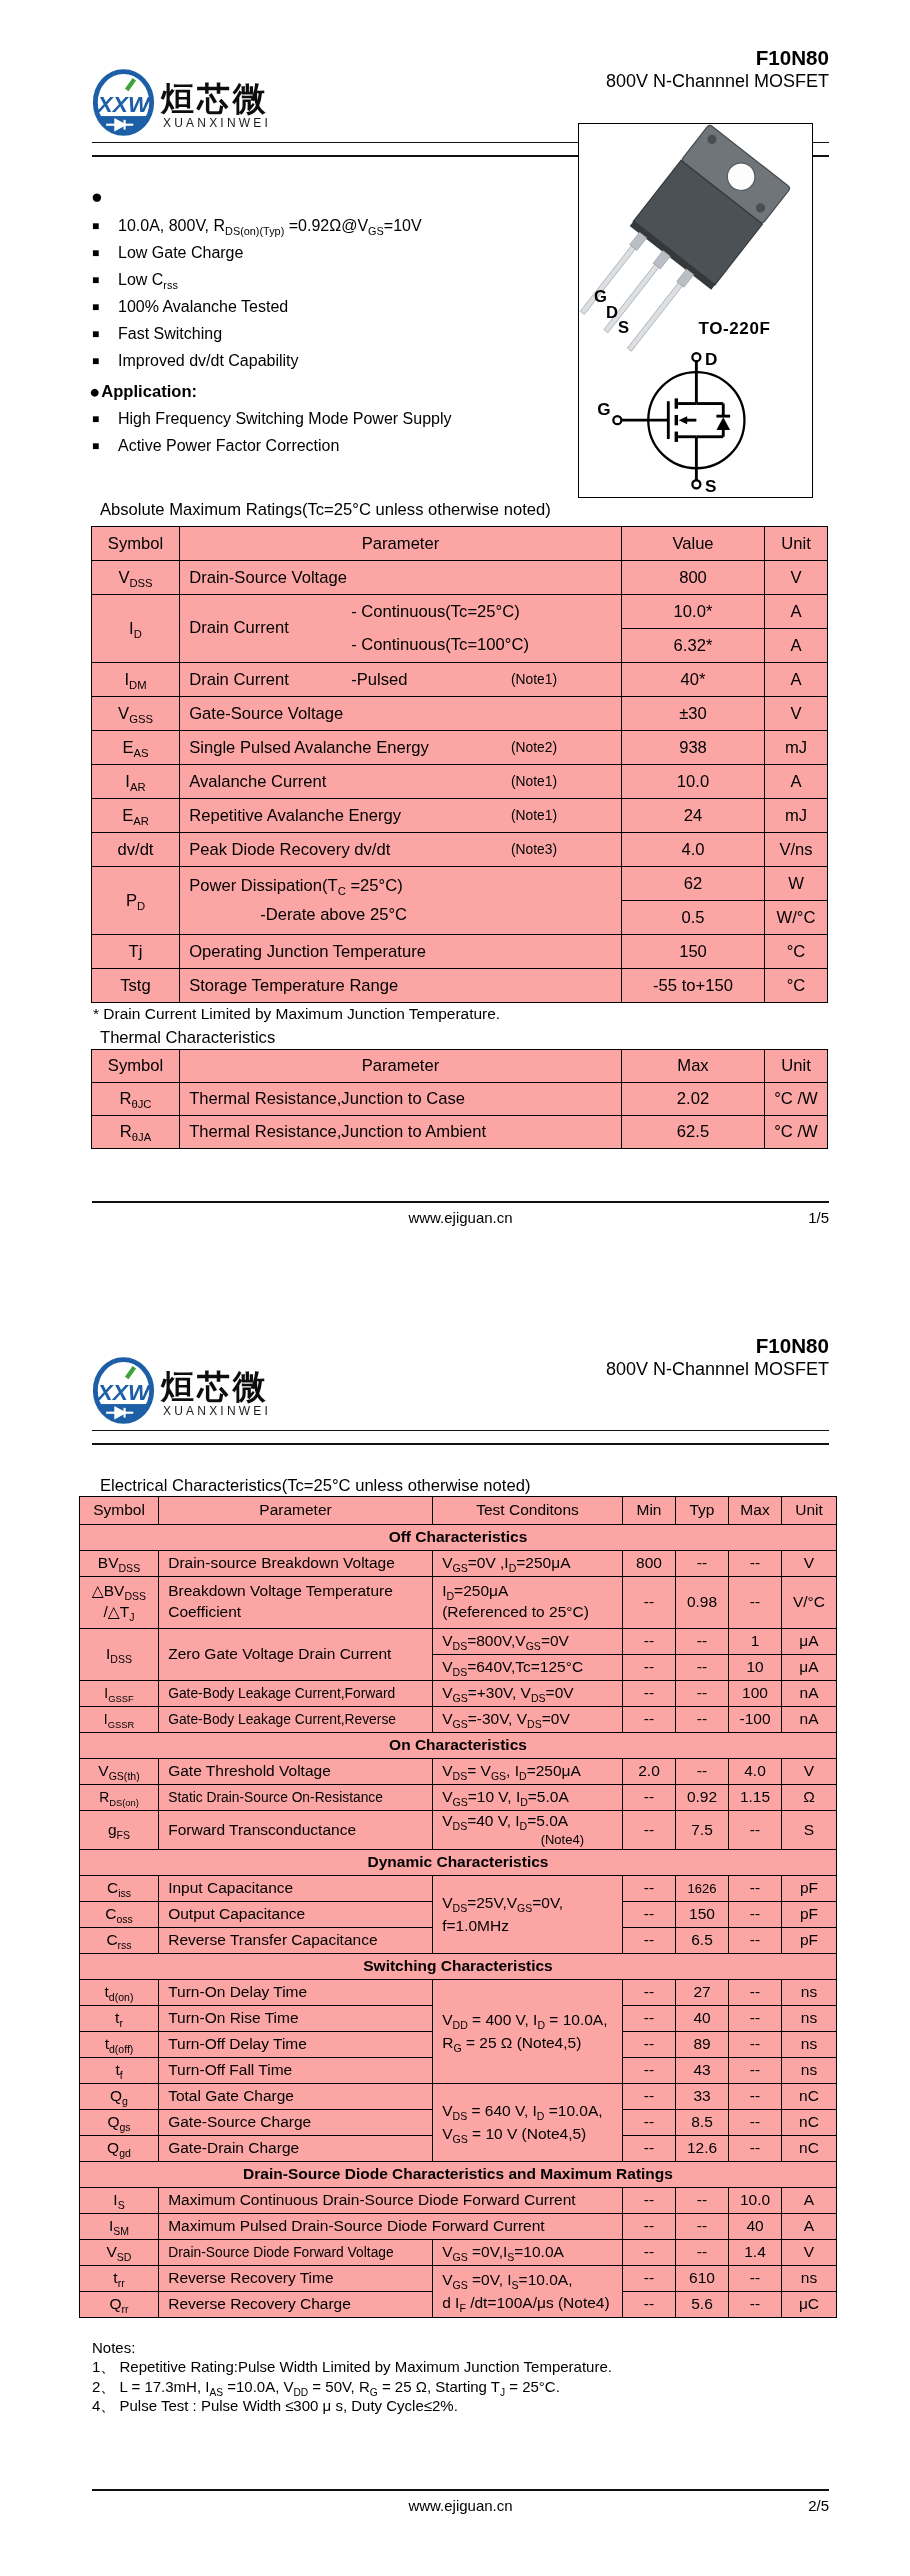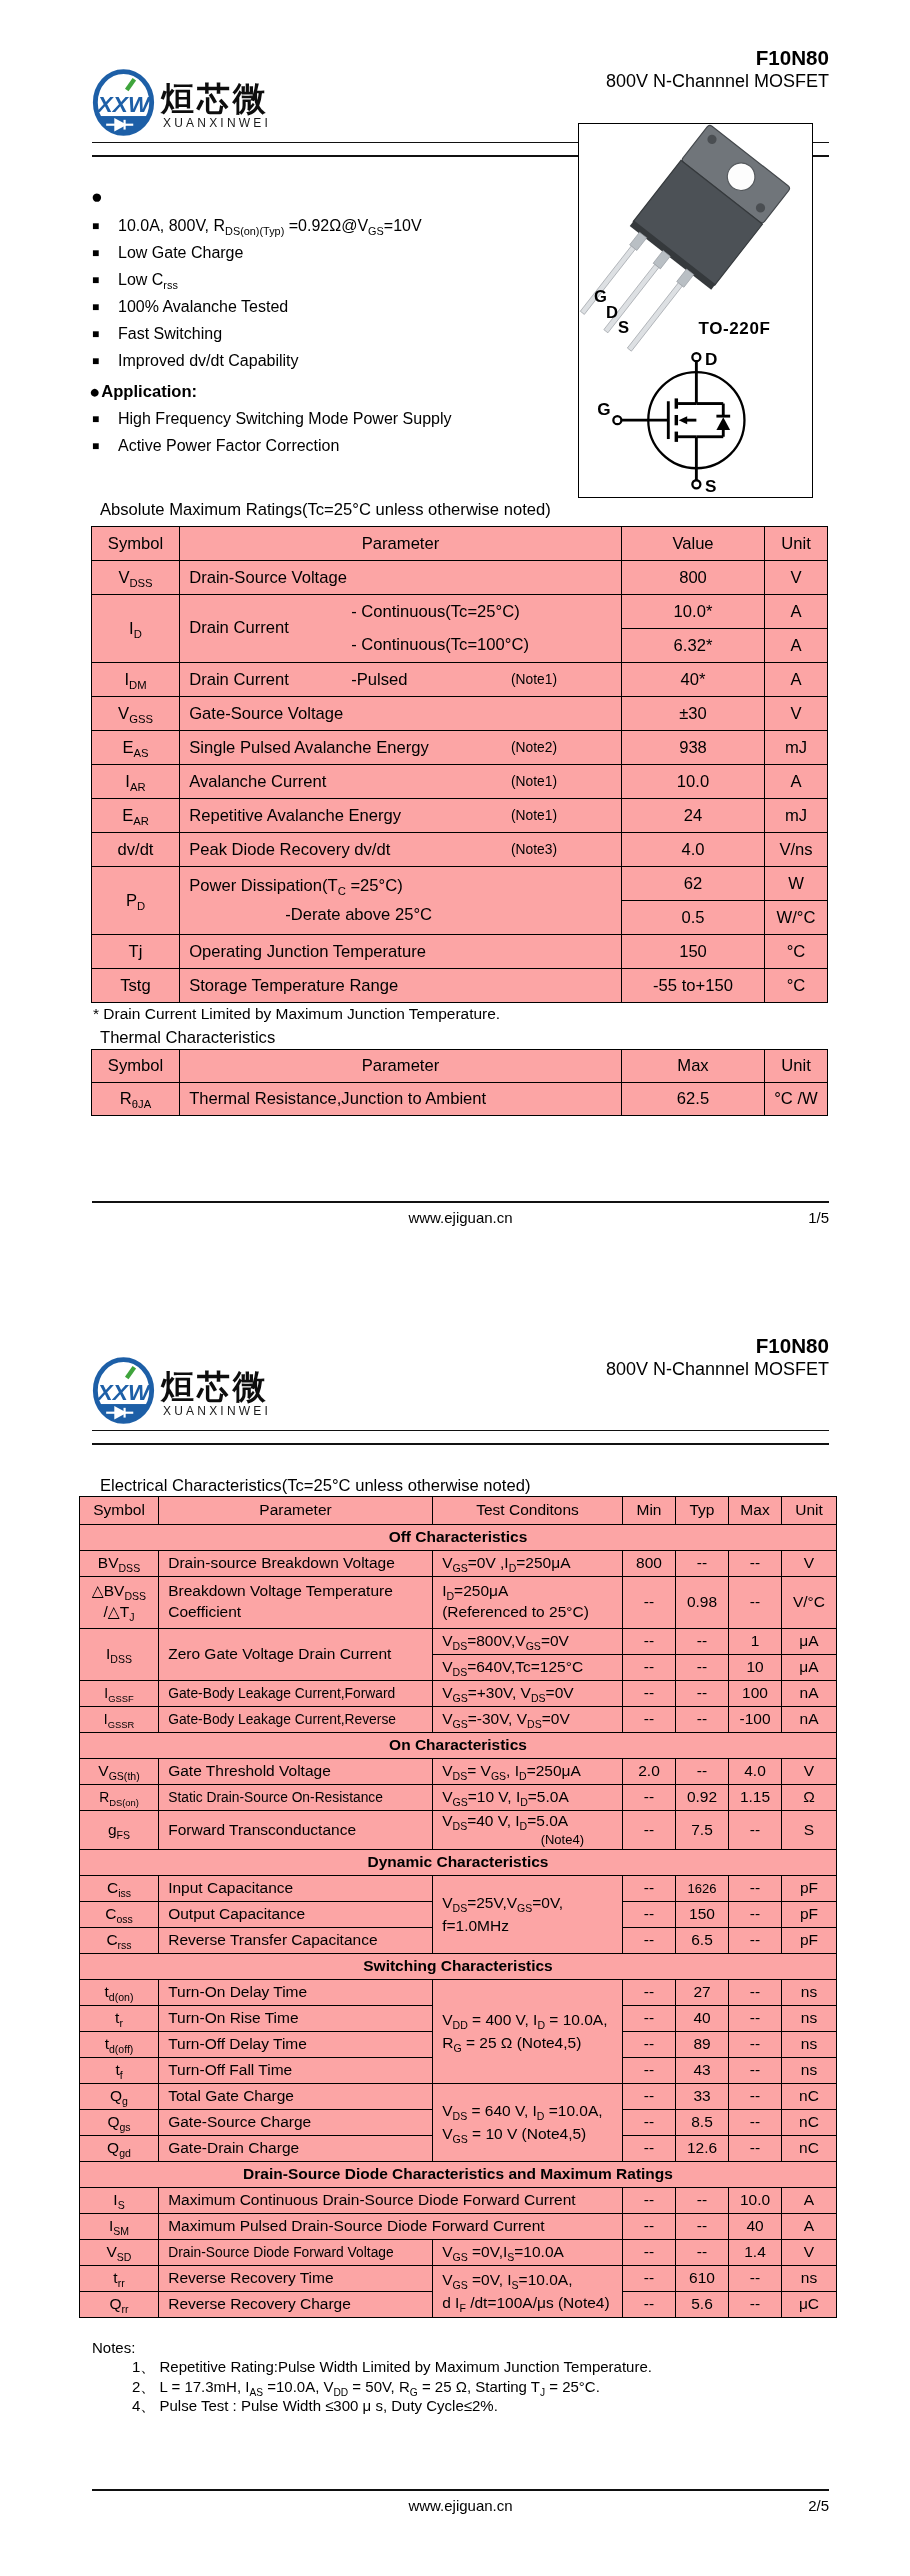--- a/index.html
+++ b/index.html
@@ -45,35 +45,35 @@
   
   table.t{border-collapse:collapse;table-layout:fixed;position:absolute;background:#fca5a5;}
   table.t td{border:1.1px solid #000;padding:0;vertical-align:middle;text-align:center;font-size:16px;overflow:hidden;}
   table.abs td{font-size:16.6px;}
   table.t td.p,table.t td.tc{text-align:left;padding-left:9.2px;}
   .prow{display:flex;align-items:center;width:100%;}
   .c1{width:162px;flex:none;}
   .nt{margin-left:auto;margin-right:64px;font-size:13.8px;flex:none;}
   .stk{display:flex;flex-direction:column;gap:13.8px;}
   .pdc{display:flex;flex-direction:column;justify-content:space-evenly;height:67px;}
-  .ind{margin-left:96px;}
+  .ind{margin-left:71px;}
   .sec{font-weight:bold;text-align:left;padding-left:5.7px;font-size:16px;}
   table.elec td{font-size:15.5px;}
   .blk{display:block;line-height:20.6px;}
   .g2{display:flex;flex-direction:column;gap:1.1px;}
   .g2 .r{text-align:right;padding-right:38px;font-size:13px;}
   .stk2{display:flex;flex-direction:column;gap:3.4px;line-height:19.5px;}
   .sm{font-size:13.8px !important;}
   .sm2{font-size:13px !important;}
   .fn{position:absolute;font-size:15.5px;}
 
   
   .notes-label{position:absolute;left:92px;top:1051px;font-size:15px;}
   .notes{position:absolute;left:92px;top:1069px;}
-  .notes div{height:19.5px;line-height:19.5px;font-size:15px;margin-left:40px;}
+  .notes div{height:19.5px;line-height:19.5px;font-size:15px;}
 </style>
 </head>
 <body>
 
 <div class="page">
 
   <svg class="abs-pos" style="left:91px;top:67px" width="65" height="71" viewBox="0 0 120 130">
     <defs>
         <clipPath id="lc1">
           <ellipse cx="60" cy="65" rx="52" ry="57"></ellipse>
@@ -337,20 +337,26 @@
         <col style="width:63px">
       </colgroup>
     <tbody>
         <tr style="height:33px">
       <td>Symbol</td>
       <td>Parameter</td>
       <td>Max</td>
       <td>Unit</td>
     </tr>
     <tr style="height:33px">
+      <td>R<sub>θJC</sub></td>
+      <td class="p">Thermal Resistance,Junction to Case</td>
+      <td>2.02</td>
+      <td>°C /W</td>
+    </tr>
+    <tr style="height:33px">
       <td>R<sub>θJA</sub></td>
       <td class="p">Thermal Resistance,Junction to Ambient</td>
       <td>62.5</td>
       <td>°C /W</td>
     </tr>
   </tbody>
     </table>
 
   <div class="frule"></div>
   <div class="fsite">www.ejiguan.cn</div>

